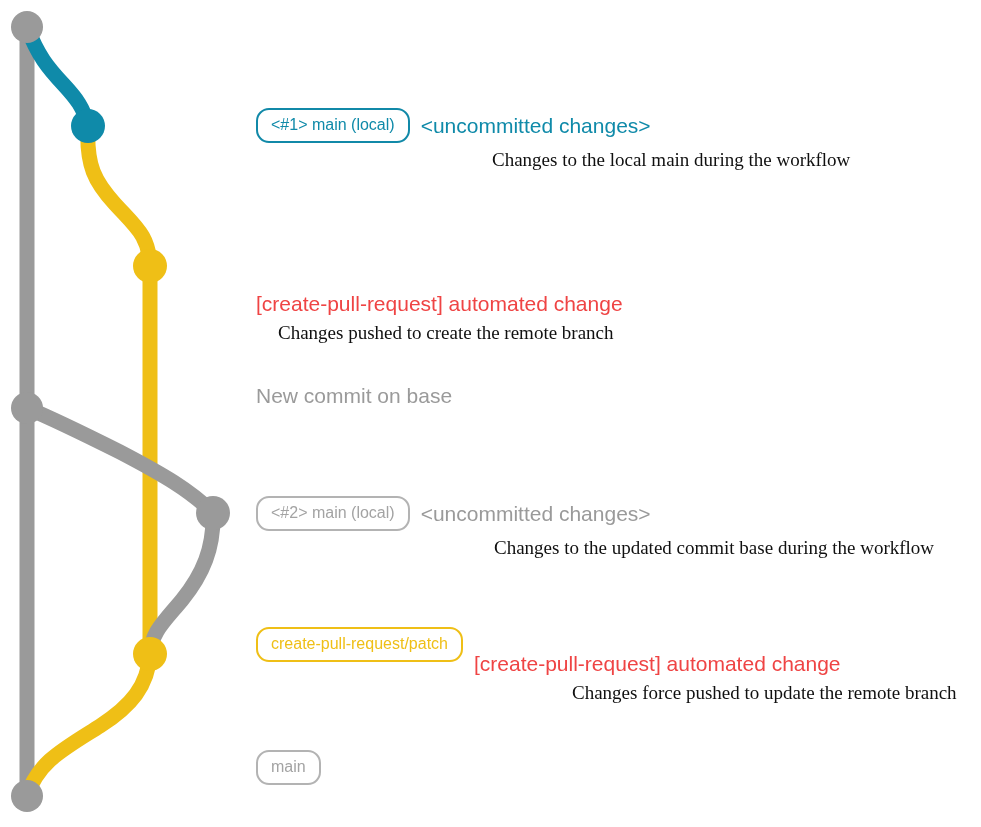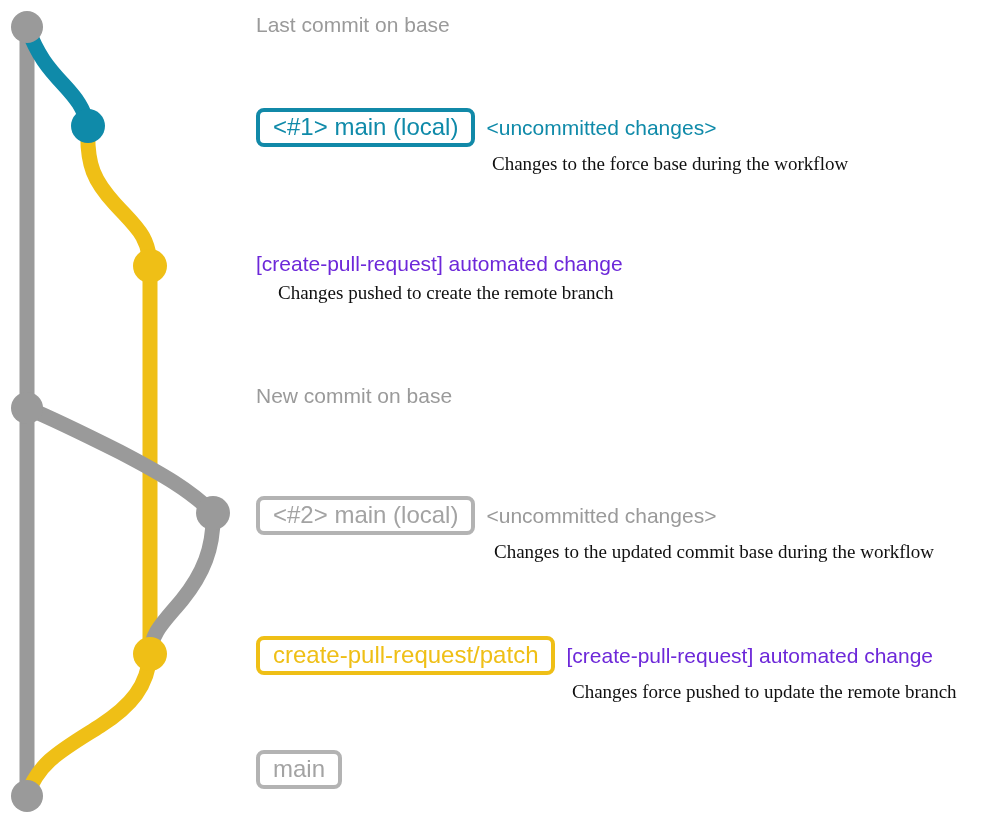--- a/index.html
+++ b/index.html
@@ -36,24 +36,24 @@
     flex-direction: column;
   }
   .row-line {
     display: flex;
     align-items: center;
     gap: 11px;
     white-space: nowrap;
   }
   .badge {
     display: inline-block;
-    border: 4px solid #000000;
-    border-radius: 8px;
+    border: 2px solid #000000;
+    border-radius: 13px;
     padding: 4px 13px 5px 13px;
-    font-size: 24px;
+    font-size: 16px;
     line-height: 22px;
     color: #9a9a9a;
     background: #ffffff;
     font-family: "Liberation Sans", sans-serif;
   }
   .badge.blue {
     border-color: #1189a8;
     color: #0f8aa9;
   }
   .badge.yellow {
@@ -64,21 +64,21 @@
     border-color: #b3b3b3;
     color: #a3a3a3;
   }
   .subject {
     font-size: 21px;
     line-height: 24px;
     font-family: "Liberation Sans", sans-serif;
     white-space: nowrap;
   }
   .subject.blue  { color: #0f8aa9; }
-  .subject.yellow{ color: #6d28d9; }
+  .subject.yellow{ color: #ef4444; margin-top: 40px; }
   .subject.gray  { color: #9a9a9a; }
   .note {
     font-family: "Liberation Serif", serif;
     font-size: 19px;
     line-height: 22px;
     color: #101010;
     white-space: nowrap;
     margin-top: 6px;
   }
   .note.ind-1 { margin-left: 22px; }
@@ -111,35 +111,28 @@
       <circle cx="27" cy="27" r="16" fill="#9a9a9a"></circle>
       <circle cx="88" cy="126" r="17" fill="#0f8aa9"></circle>
       <circle cx="150" cy="266" r="17" fill="#efbf16"></circle>
       <circle cx="27" cy="408" r="16" fill="#9a9a9a"></circle>
       <circle cx="213" cy="513" r="17" fill="#9a9a9a"></circle>
       <circle cx="150" cy="654" r="17" fill="#efbf16"></circle>
       <circle cx="27" cy="796" r="16" fill="#9a9a9a"></circle>
     </g>
   </svg>
 
-  <div class="row" style="left:256px; top:13px;">
-    <div class="row-inner">
-      <div class="row-line">
-        <span class="subject gray">Last commit on base</span>
-      </div>
-    </div>
-  </div>
 
   <div class="row" style="left:256px; top:108px;">
     <div class="row-inner">
       <div class="row-line">
         <span class="badge blue">&lt;#1&gt; main (local)</span>
         <span class="subject blue">&lt;uncommitted changes&gt;</span>
       </div>
-      <div class="note ind-2">Changes to the force base during the workflow</div>
+      <div class="note ind-2">Changes to the local main during the workflow</div>
     </div>
   </div>
 
   <div class="row" style="left:256px; top:252px;">
     <div class="row-inner">
       <div class="row-line">
         <span class="subject yellow">[create-pull-request] automated change</span>
       </div>
       <div class="note ind-1">Changes pushed to create the remote branch</div>
     </div>
@@ -156,21 +149,21 @@
   <div class="row" style="left:256px; top:496px;">
     <div class="row-inner">
       <div class="row-line">
         <span class="badge gray">&lt;#2&gt; main (local)</span>
         <span class="subject gray">&lt;uncommitted changes&gt;</span>
       </div>
       <div class="note ind-3">Changes to the updated commit base during the workflow</div>
     </div>
   </div>
 
-  <div class="row" style="left:256px; top:636px;align-items:flex-end;">
+  <div class="row" style="left:256px; top:612px;align-items:flex-end;">
     <div class="row-inner">
       <div class="row-line">
         <span class="badge yellow">create-pull-request/patch</span>
         <span class="subject yellow">[create-pull-request] automated change</span>
       </div>
       <div class="note ind-4">Changes force pushed to update the remote branch</div>
     </div>
   </div>
 
   <div class="row" style="left:256px; top:750px;">

